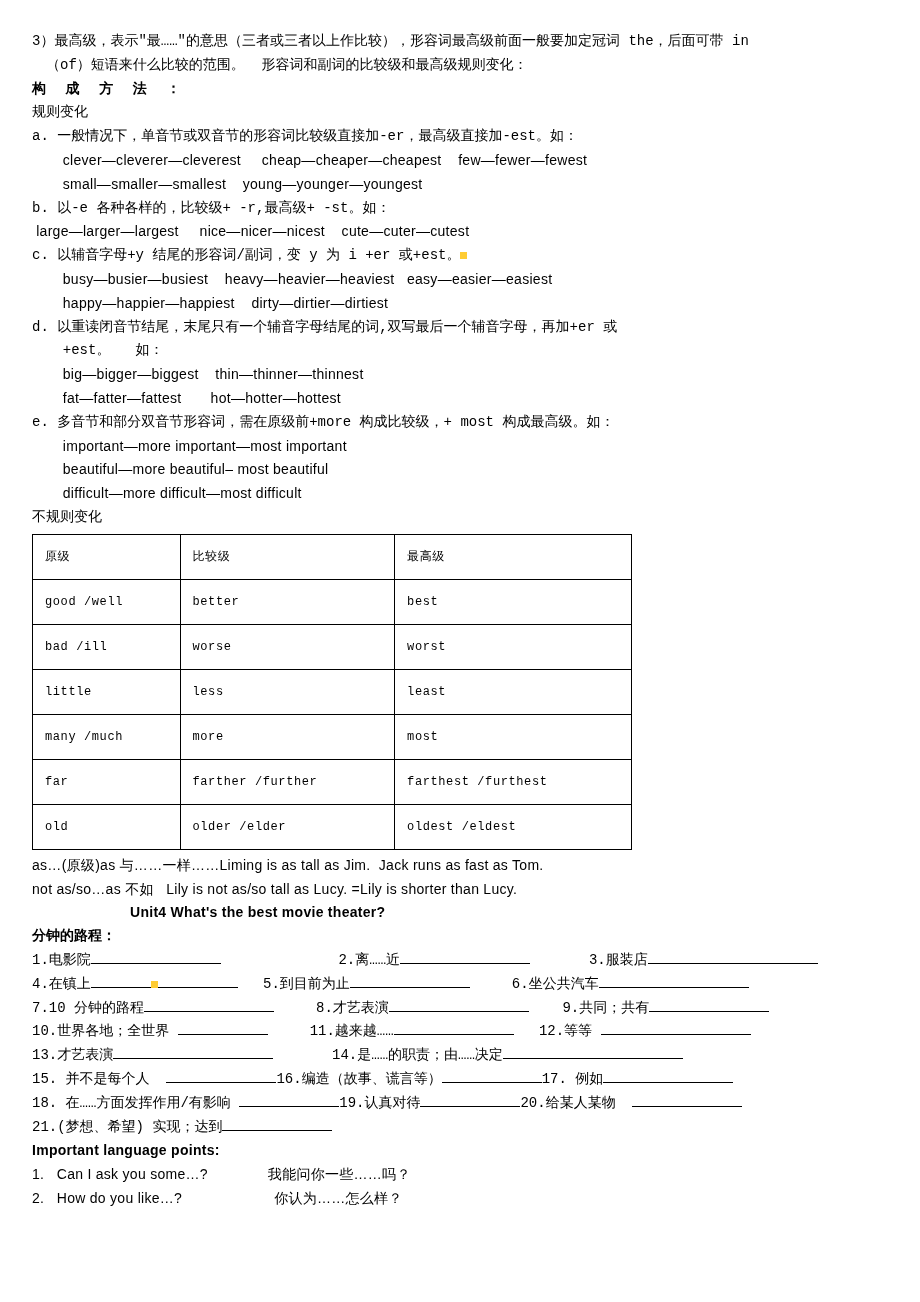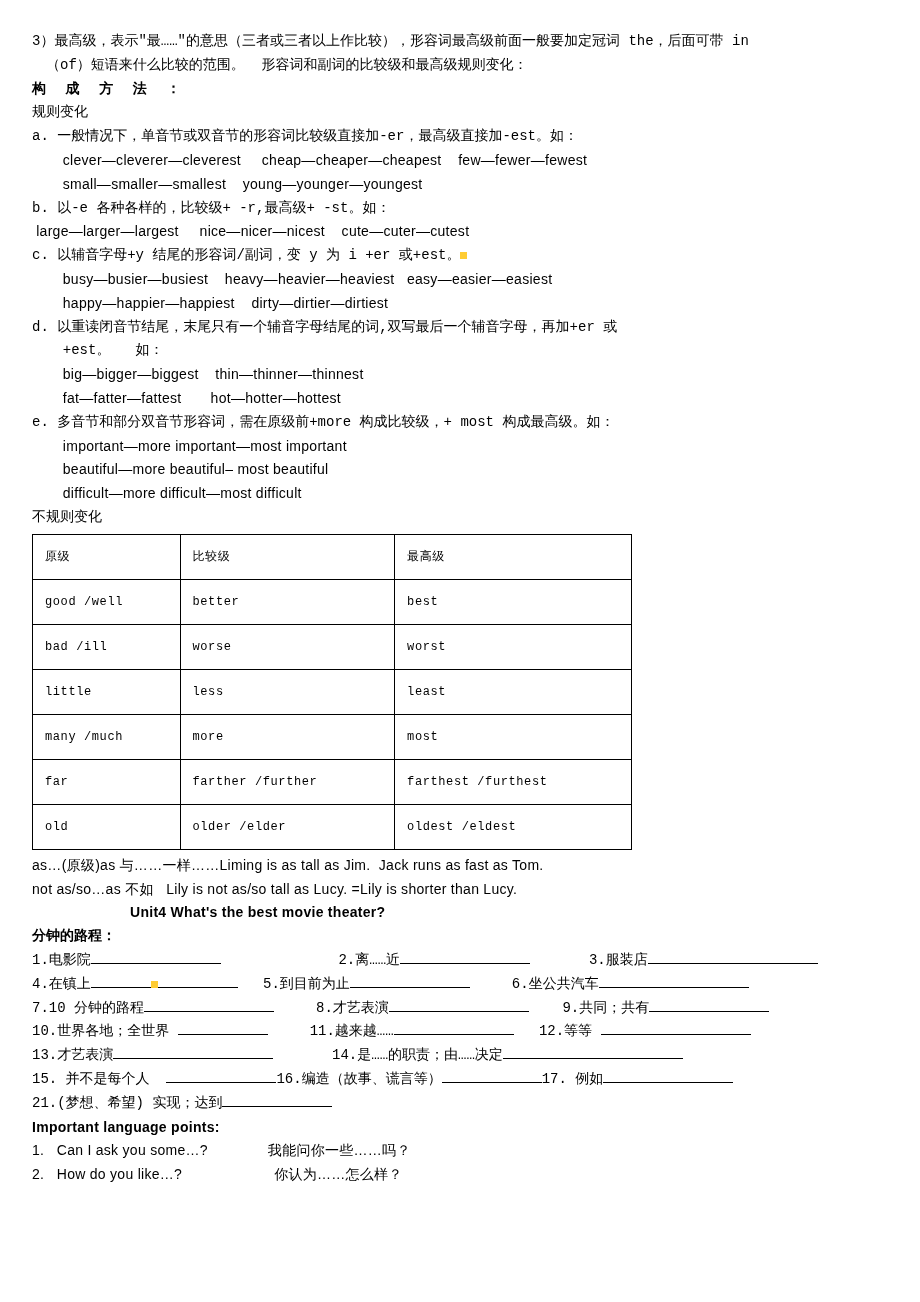--- a/index.html
+++ b/index.html
@@ -93,18 +93,19 @@
 <div class="bold mono u4title">Unit4 What's the best movie theater?</div>
 <div class="bold">分钟的路程：</div>
 
 <div id="ph">
     <div class="row"><span class="num">1.</span><span>电影院</span><span class="blank" style="width: 130px;"></span><span>              </span><span class="num">2.</span><span>离……近</span><span class="blank" style="width: 130px;"></span><span>       </span><span class="num">3.</span><span>服装店</span><span class="blank" style="width: 170px;"></span></div>
     <div class="row"><span class="num">4.</span><span>在镇上</span><span class="blank" style="width: 60px;"></span><span class="sq"></span><span class="blank" style="width: 80px;"></span><span>   </span><span class="num">5.</span><span>到目前为止</span><span class="blank" style="width: 120px;"></span><span>     </span><span class="num">6.</span><span>坐公共汽车</span><span class="blank" style="width: 150px;"></span></div>
     <div class="row"><span class="num">7.</span><span>10 分钟的路程</span><span class="blank" style="width: 130px;"></span><span>     </span><span class="num">8.</span><span>才艺表演</span><span class="blank" style="width: 140px;"></span><span>    </span><span class="num">9.</span><span>共同；共有</span><span class="blank" style="width: 120px;"></span></div>
     <div class="row"><span class="num">10.</span><span>世界各地；全世界 </span><span class="blank" style="width: 90px;"></span><span>     </span><span class="num">11.</span><span>越来越……</span><span class="blank" style="width: 120px;"></span><span>   </span><span class="num">12.</span><span>等等 </span><span class="blank" style="width: 150px;"></span></div>
     <div class="row"><span class="num">13.</span><span>才艺表演</span><span class="blank" style="width: 160px;"></span><span>       </span><span class="num">14.</span><span>是……的职责；由……决定</span><span class="blank" style="width: 180px;"></span></div>
     <div class="row"><span class="num">15.</span><span> 并不是每个人  </span><span class="blank" style="width: 110px;"></span><span class="num">16.</span><span>编造（故事、谎言等）</span><span class="blank" style="width: 100px;"></span><span class="num">17.</span><span> 例如</span><span class="blank" style="width: 130px;"></span></div>
+    <div class="row"><span class="num">18.</span><span> 在……方面发挥作用/有影响 </span><span class="blank" style="width: 100px;"></span><span class="num">19.</span><span>认真对待</span><span class="blank" style="width: 100px;"></span><span class="num">20.</span><span>给某人某物  </span><span class="blank" style="width: 110px;"></span></div>
     <div class="row"><span class="num">21.</span><span>(梦想、希望) 实现；达到</span><span class="blank" style="width: 110px;"></span></div>
   </div>
 
 <div class="bold mono">Important language points:</div>
 <div class="row mono"><span>1.   Can I ask you some…?</span><span style="display:inline-block;width:60px"></span><span>我能问你一些……吗？</span></div>
 <div class="row mono"><span>2.   How do you like…?</span><span style="display:inline-block;width:92px"></span><span>你认为……怎么样？</span></div>
 
 </body></html>

